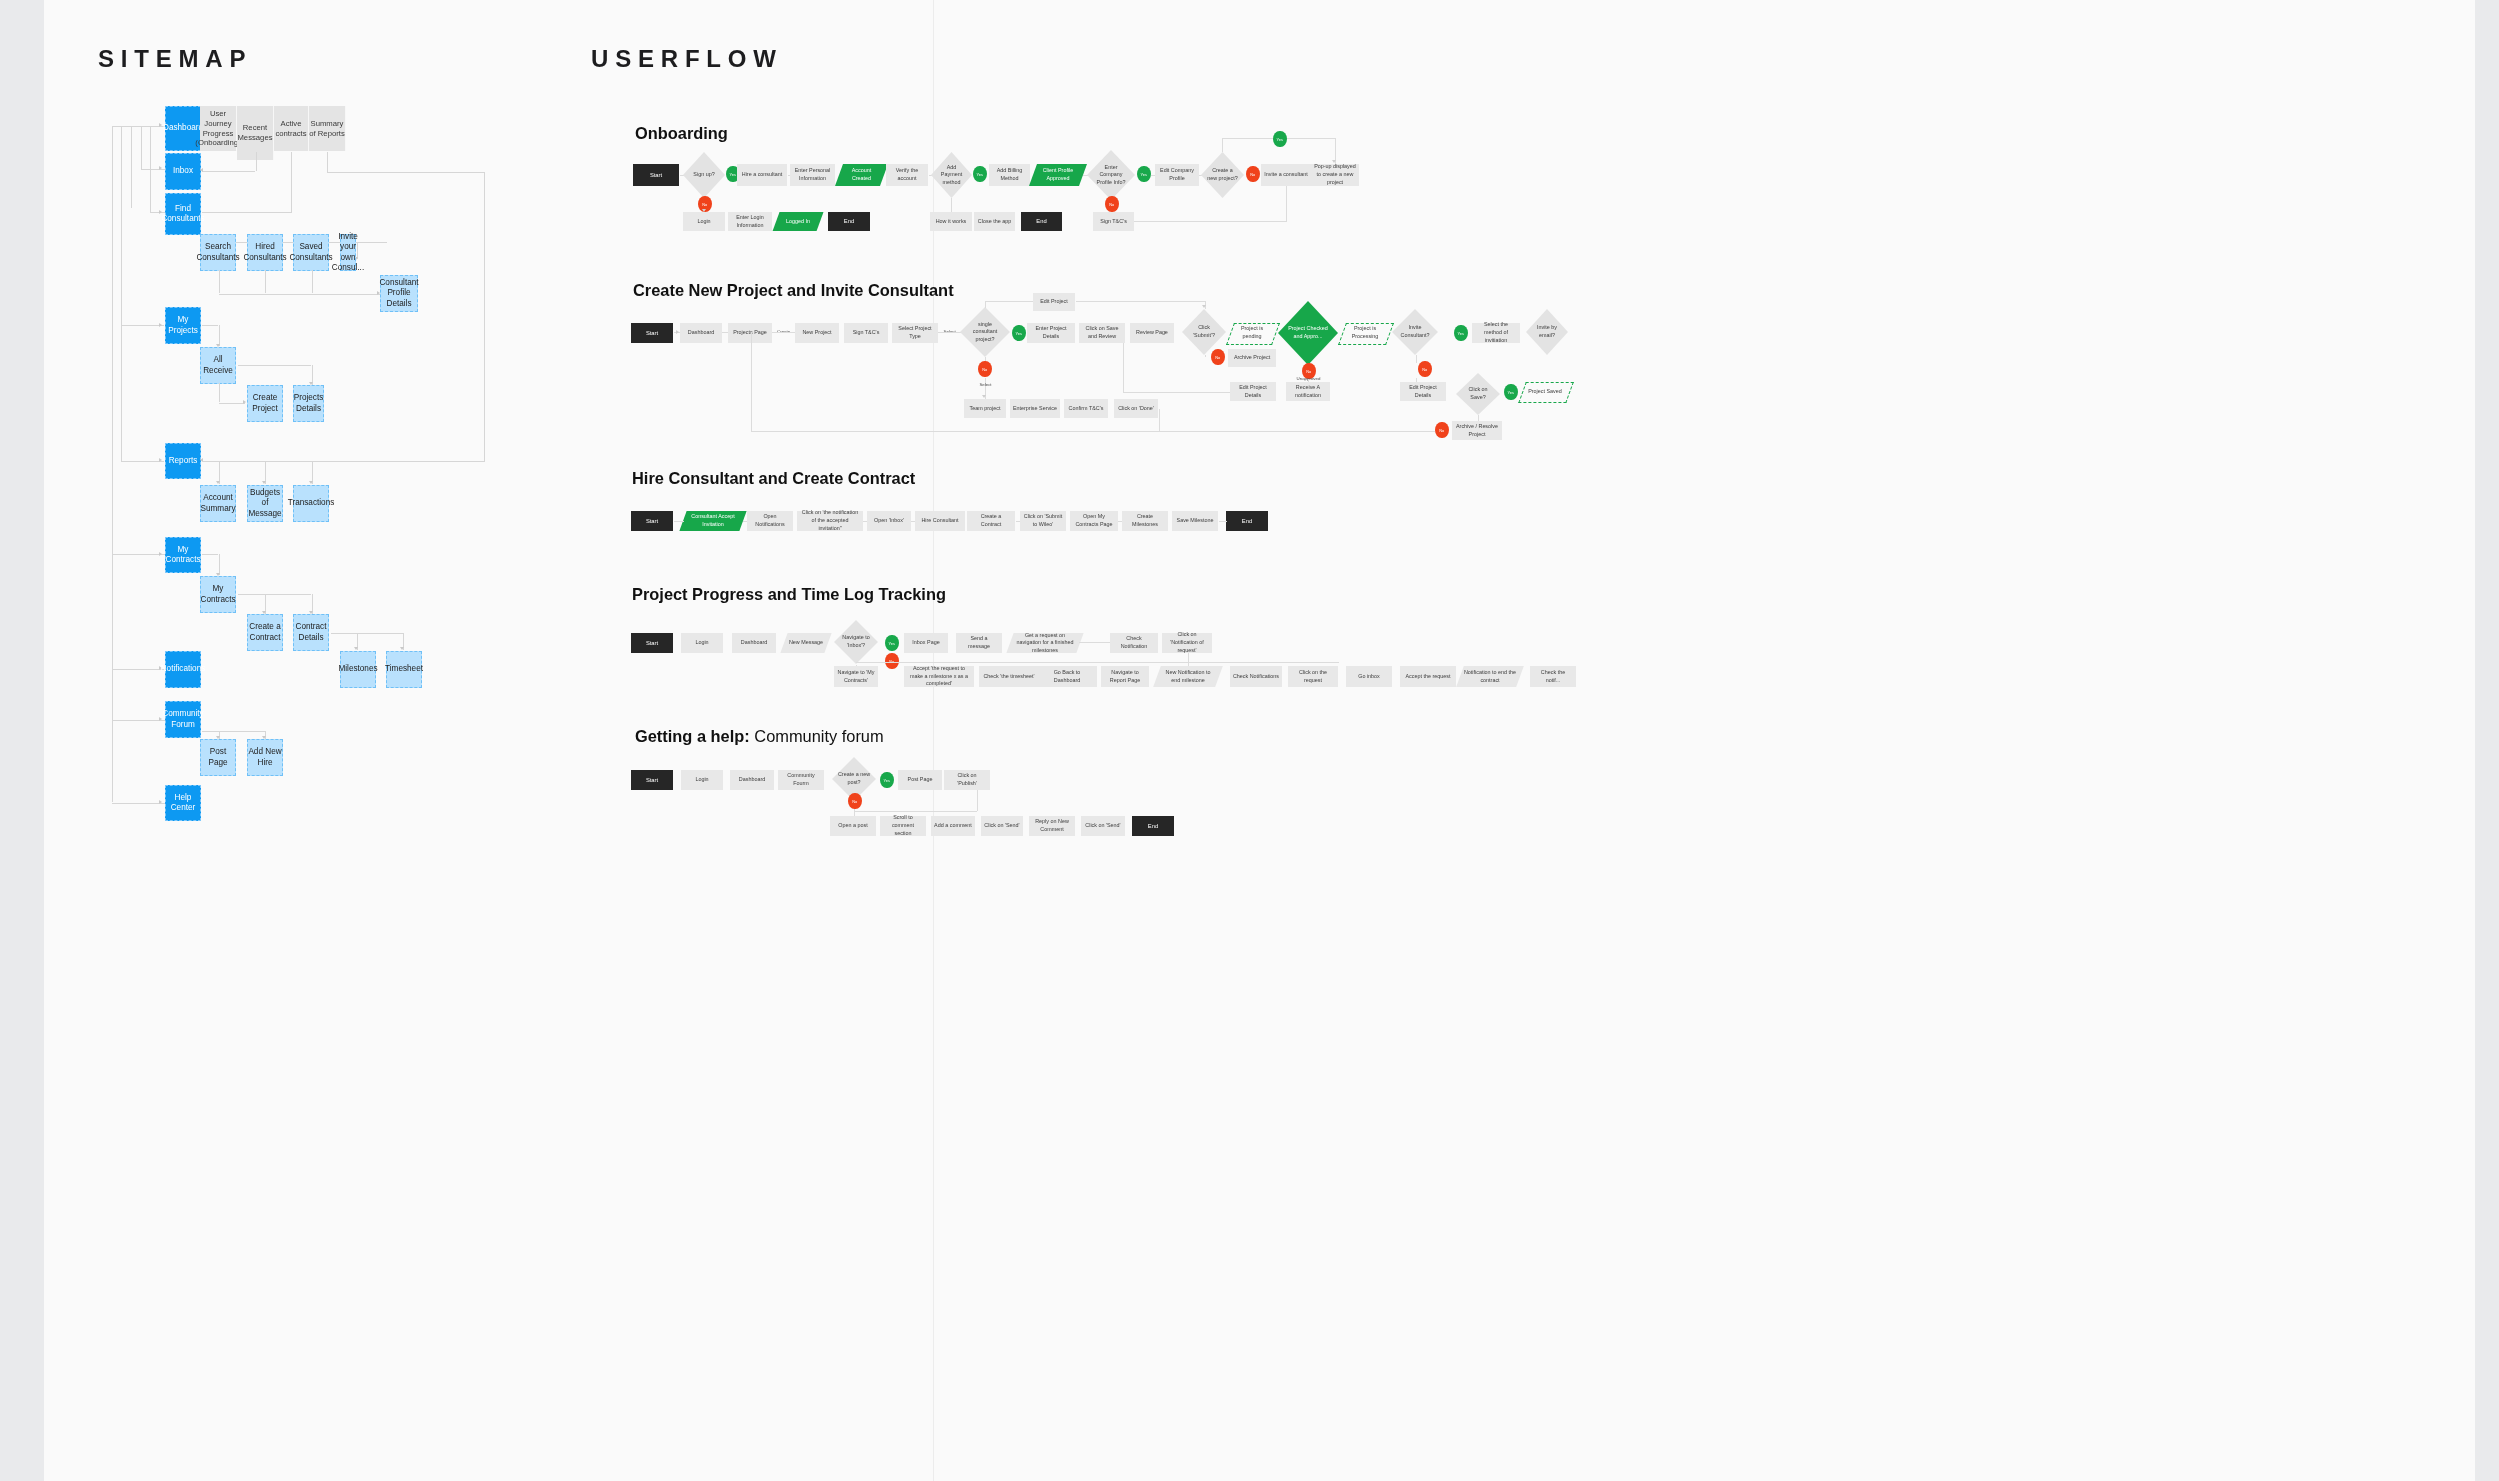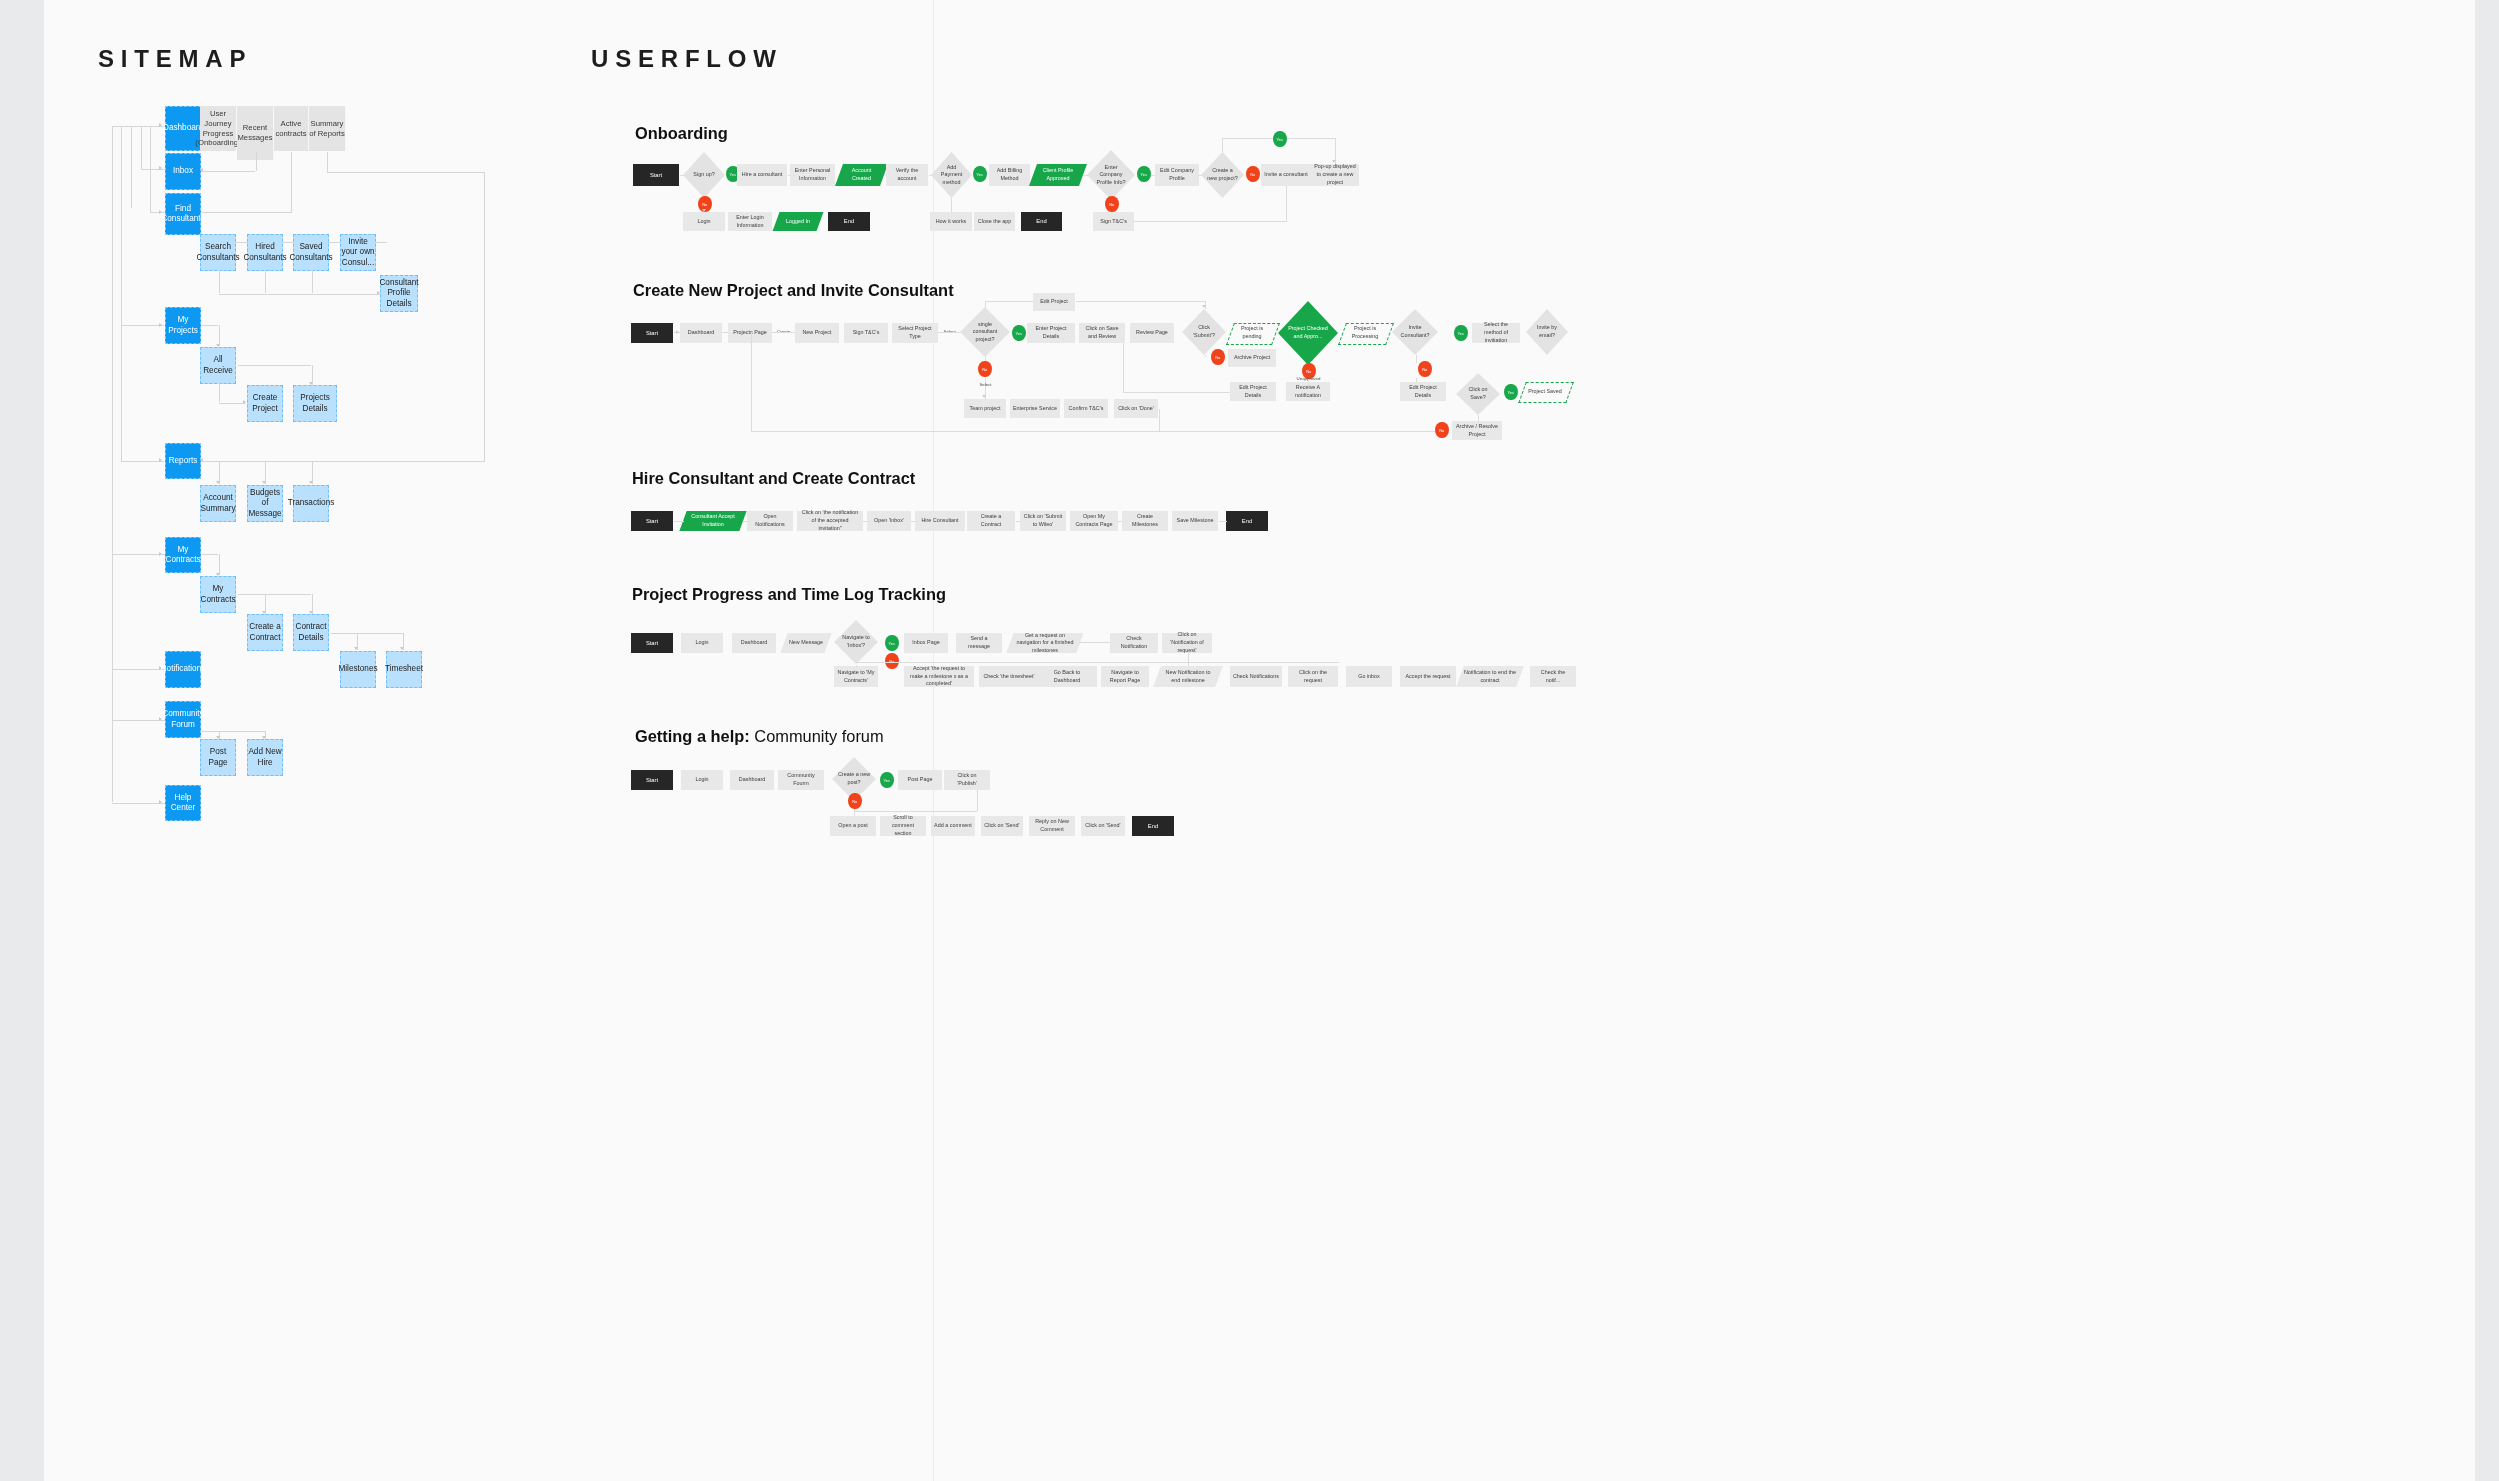--- a/index.html
+++ b/index.html
@@ -140,42 +140,42 @@
   <div class="edge v" style="left:268px;top:242px;height:17.4px"></div>
   <div class="edge v" style="left:313px;top:242px;height:17.4px"></div>
   <div class="arrow down" style="left:172px;top:257px"></div>
   <div class="arrow down" style="left:218px;top:257px"></div>
   <div class="arrow down" style="left:265px;top:257px"></div>
   <div class="arrow down" style="left:310px;top:257px"></div>
 
   <div class="node sm-child" style="left:156px;top:234px;width:36px;height:37px">Search Consultants</div>
   <div class="node sm-child" style="left:203px;top:234px;width:36px;height:37px">Hired Consultants</div>
   <div class="node sm-child" style="left:249px;top:234px;width:36px;height:37px">Saved Consultants</div>
-  <div class="node sm-child" style="left:296px;top:234px;width:36px;height:37px">Invite your own Consul...</div>
+  <div class="node sm-child" style="left:296px;top:234px;width:16px;height:37px">Invite your own Consul...</div>
 
   <div class="edge v" style="left:175px;top:270px;height:23px"></div>
   <div class="edge v" style="left:221px;top:270px;height:23px"></div>
   <div class="edge v" style="left:268px;top:270px;height:23px"></div>
   <div class="edge h" style="left:175px;top:294px;width:161px"></div>
   <div class="arrow right" style="left:333px;top:291px"></div>
   <div class="node sm-child" style="left:336px;top:275px;width:38px;height:37px">Consultant Profile Details</div>
 
   <div class="edge h" style="left:158px;top:325px;width:16.4px"></div>
   <div class="edge v" style="left:175px;top:325px;height:21px"></div>
   <div class="arrow down" style="left:172px;top:344px"></div>
   <div class="node sm-child" style="left:156px;top:347px;width:36px;height:37px">All Receive</div>
 
   <div class="edge h" style="left:194px;top:365px;width:73px"></div>
   <div class="edge v" style="left:268px;top:365px;height:20px"></div>
   <div class="arrow down" style="left:265px;top:382px"></div>
   <div class="edge v" style="left:175px;top:383px;height:19.3px"></div>
   <div class="edge h" style="left:175px;top:403px;width:26px"></div>
   <div class="arrow right" style="left:199px;top:400px"></div>
   <div class="node sm-child" style="left:203px;top:385px;width:36px;height:37px">Create Project</div>
-  <div class="node sm-child" style="left:249px;top:385px;width:44px;height:37px">Projects Details</div>
+  <div class="node sm-child" style="left:249px;top:385px;width:31px;height:37px">Projects Details</div>
 
   <div class="edge h" style="left:158px;top:461px;width:113px"></div>
   <div class="edge v" style="left:175px;top:461px;height:23px"></div>
   <div class="edge v" style="left:221px;top:461px;height:23px"></div>
   <div class="edge v" style="left:268px;top:461px;height:23px"></div>
   <div class="arrow down" style="left:172px;top:481px"></div>
   <div class="arrow down" style="left:218px;top:481px"></div>
   <div class="arrow down" style="left:265px;top:481px"></div>
   <div class="node sm-child" style="left:156px;top:485px;width:36px;height:37px">Account Summary</div>
   <div class="node sm-child" style="left:203px;top:485px;width:36px;height:37px">Budgets of Message</div>

